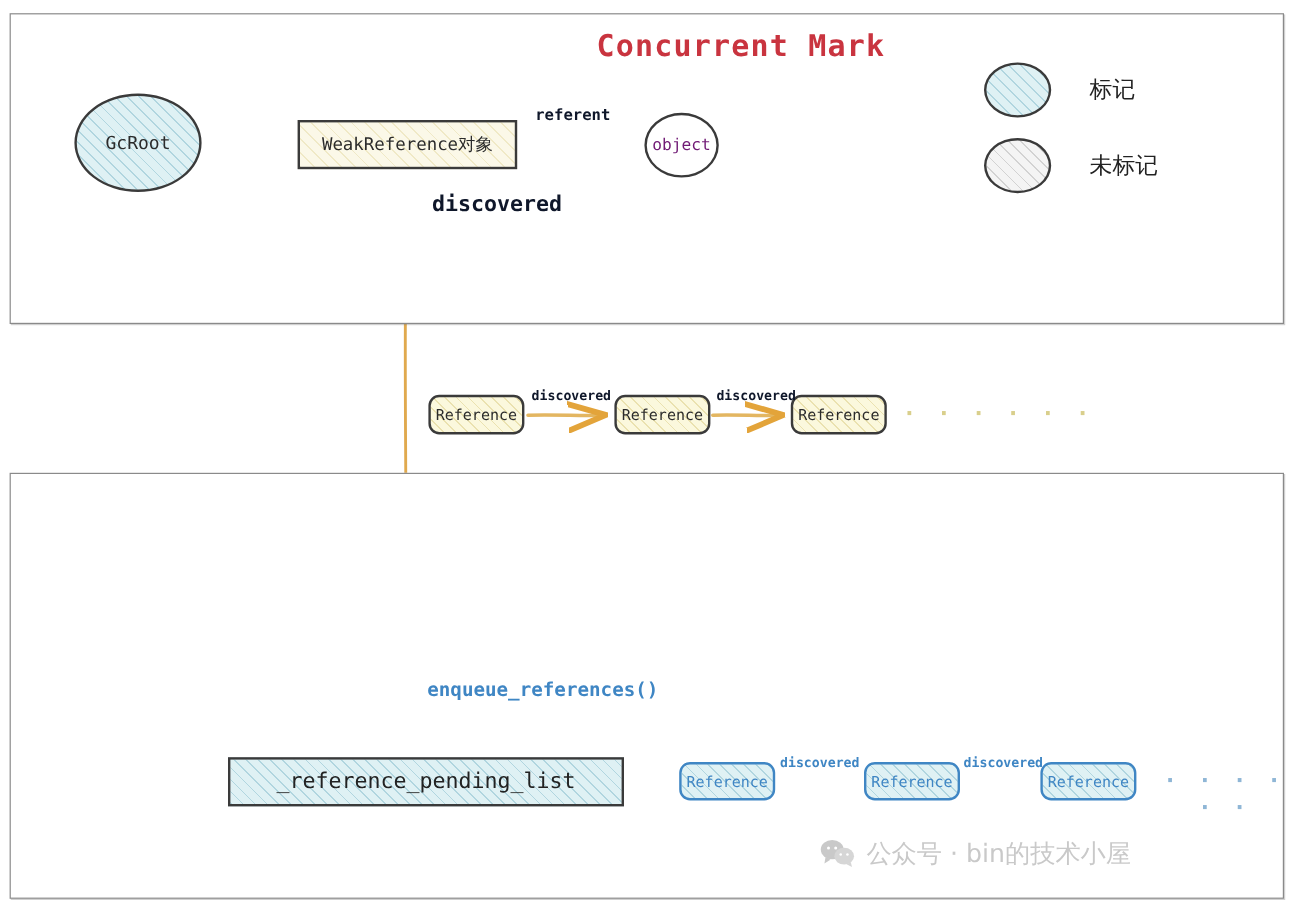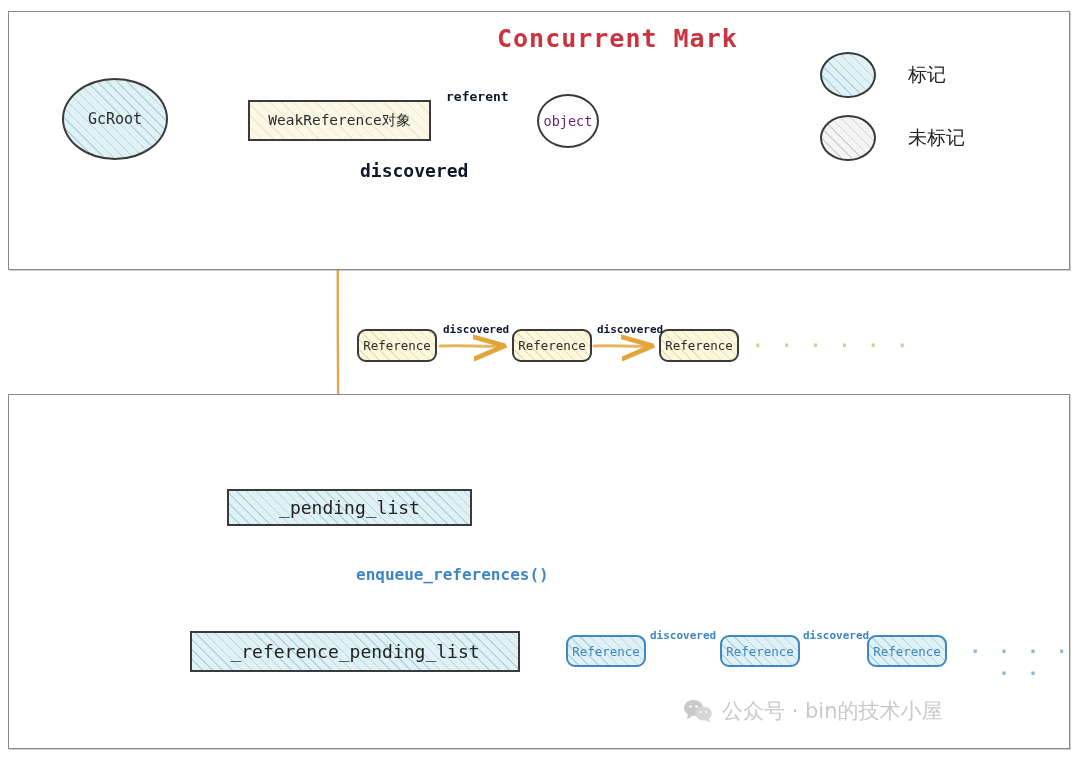--- a/index.html
+++ b/index.html
@@ -229,23 +229,20 @@
   </div>
 
   <div class="edge-label lab-orange" id="lab-disc-y-1">discovered</div>
   <div class="edge-label lab-orange" id="lab-disc-y-2">discovered</div>
 
   <div class="dots" id="dots-yellow">· · · · · ·</div>
 
   <div class="panel" id="panel-process"></div>
 
 
-  <div class="node rect hatch-cyan" id="pending-list">
-    <span class="lbl">_pending_list</span>
-  </div>
 
   <div class="edge-label lab-blue" id="lab-enqueue">enqueue_references()</div>
 
   <div class="node rect hatch-cyan" id="ref-pending-list">
     <span class="lbl">_reference_pending_list</span>
   </div>
 
   <div class="node rrect-blue hatch-cyan ref-b" id="ref-b-1">
     <span class="lbl">Reference</span>
   </div>

